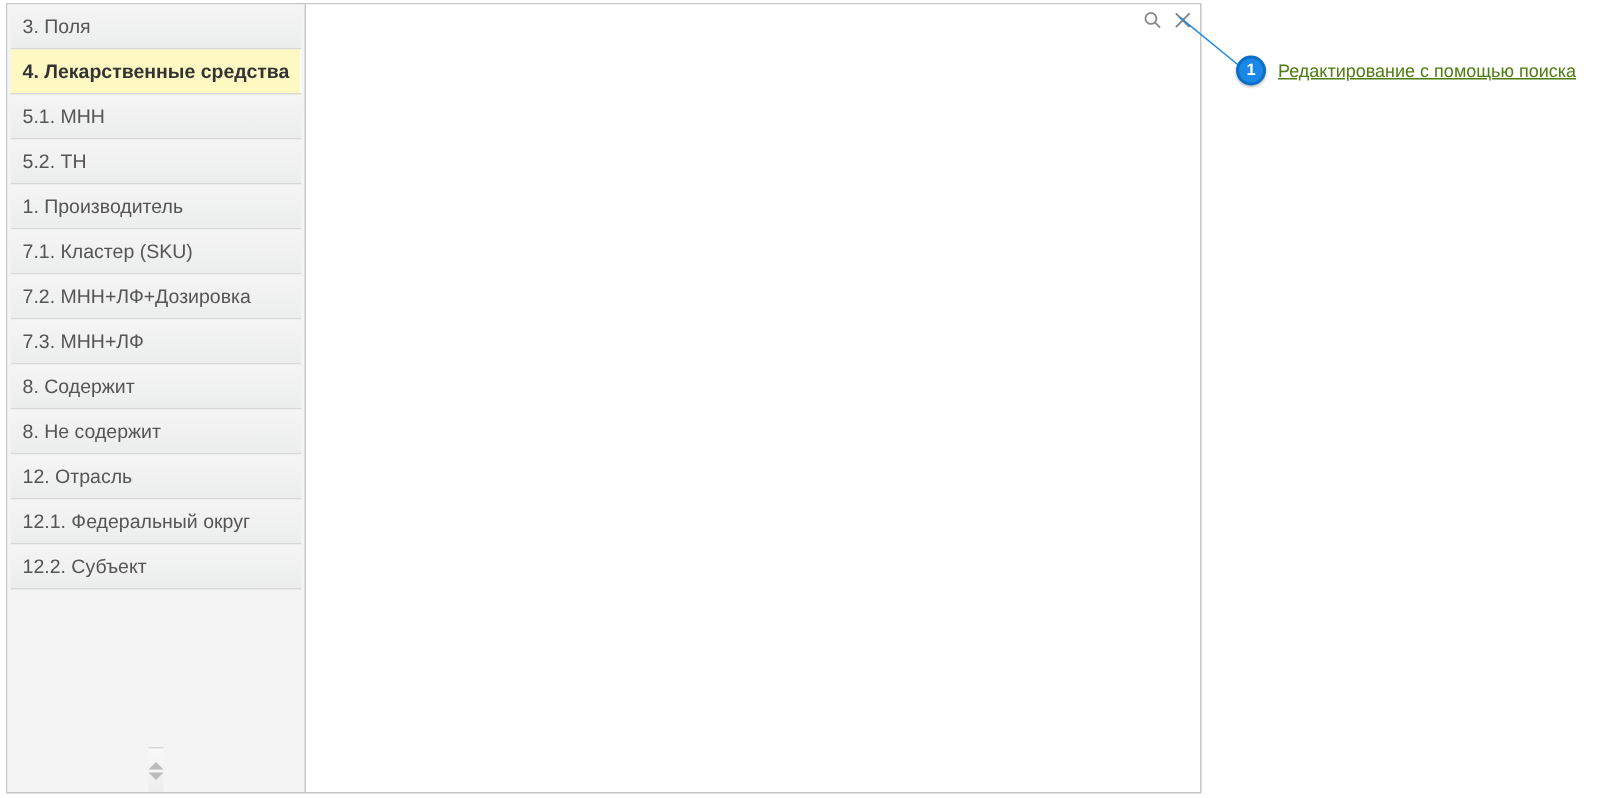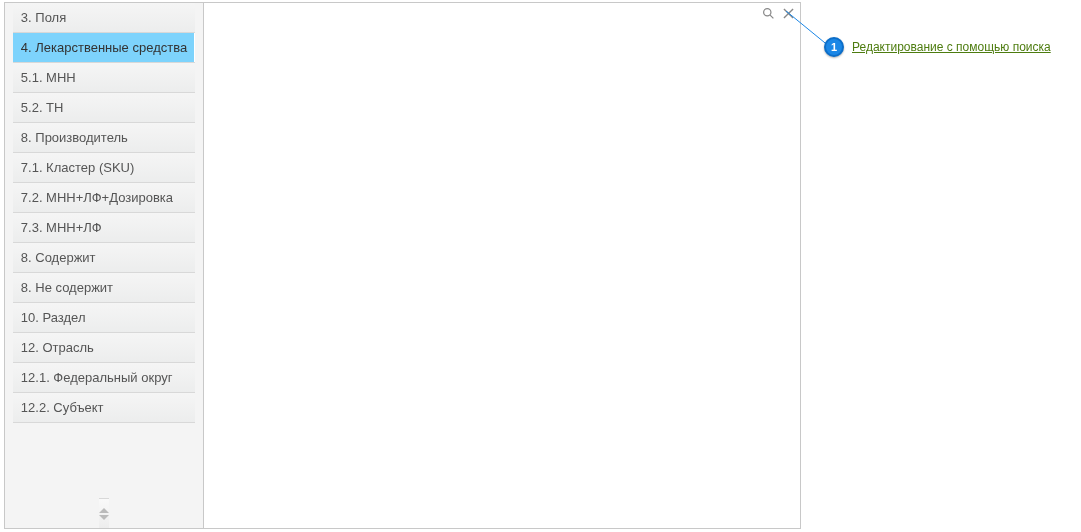--- a/index.html
+++ b/index.html
@@ -41,23 +41,24 @@
       border-bottom: 1px solid #d8d8d8;
       background: linear-gradient(#f5f5f5, #eceded);
       color: #555;
       cursor: pointer;
       white-space: nowrap;
       overflow: hidden;
       text-overflow: ellipsis;
       font-size: 13px;
     }
     .sidebar-item.active {
-      background: #7dd3fc;
+      background: #fef9c3;
       color: #333;
       position: relative;
+      font-weight: bold;
     }
     .sidebar-item.active::after {
       content: "";
       position: absolute;
       right: -1px;
       top: 0;
       bottom: 0;
       width: 2px;
       background: #fff;
     }
@@ -143,27 +144,26 @@
 </head>
 <body>
 
 <div class="app-container">
   <div class="sidebar">
     <div class="sidebar-list">
       <div class="sidebar-item"><span>3. Поля</span></div>
       <div class="sidebar-item active"><span>4. Лекарственные средства</span></div>
       <div class="sidebar-item"><span>5.1. МНН</span></div>
       <div class="sidebar-item"><span>5.2. ТН</span></div>
-      <div class="sidebar-item"><span>8. Производитель</span></div>
+      <div class="sidebar-item"><span>1. Производитель</span></div>
       <div class="sidebar-item"><span>7.1. Кластер (SKU)</span></div>
       <div class="sidebar-item"><span>7.2. МНН+ЛФ+Дозировка</span></div>
       <div class="sidebar-item"><span>7.3. МНН+ЛФ</span></div>
       <div class="sidebar-item"><span>8. Содержит</span></div>
       <div class="sidebar-item"><span>8. Не содержит</span></div>
-      <div class="sidebar-item"><span>10. Раздел</span></div>
       <div class="sidebar-item"><span>12. Отрасль</span></div>
       <div class="sidebar-item"><span>12.1. Федеральный округ</span></div>
       <div class="sidebar-item"><span>12.2. Субъект</span></div>
     </div>
     <div class="sidebar-scroll">
       <div class="arrow-up"></div>
       <div class="arrow-down"></div>
     </div>
   </div>
   <div class="main-panel">

